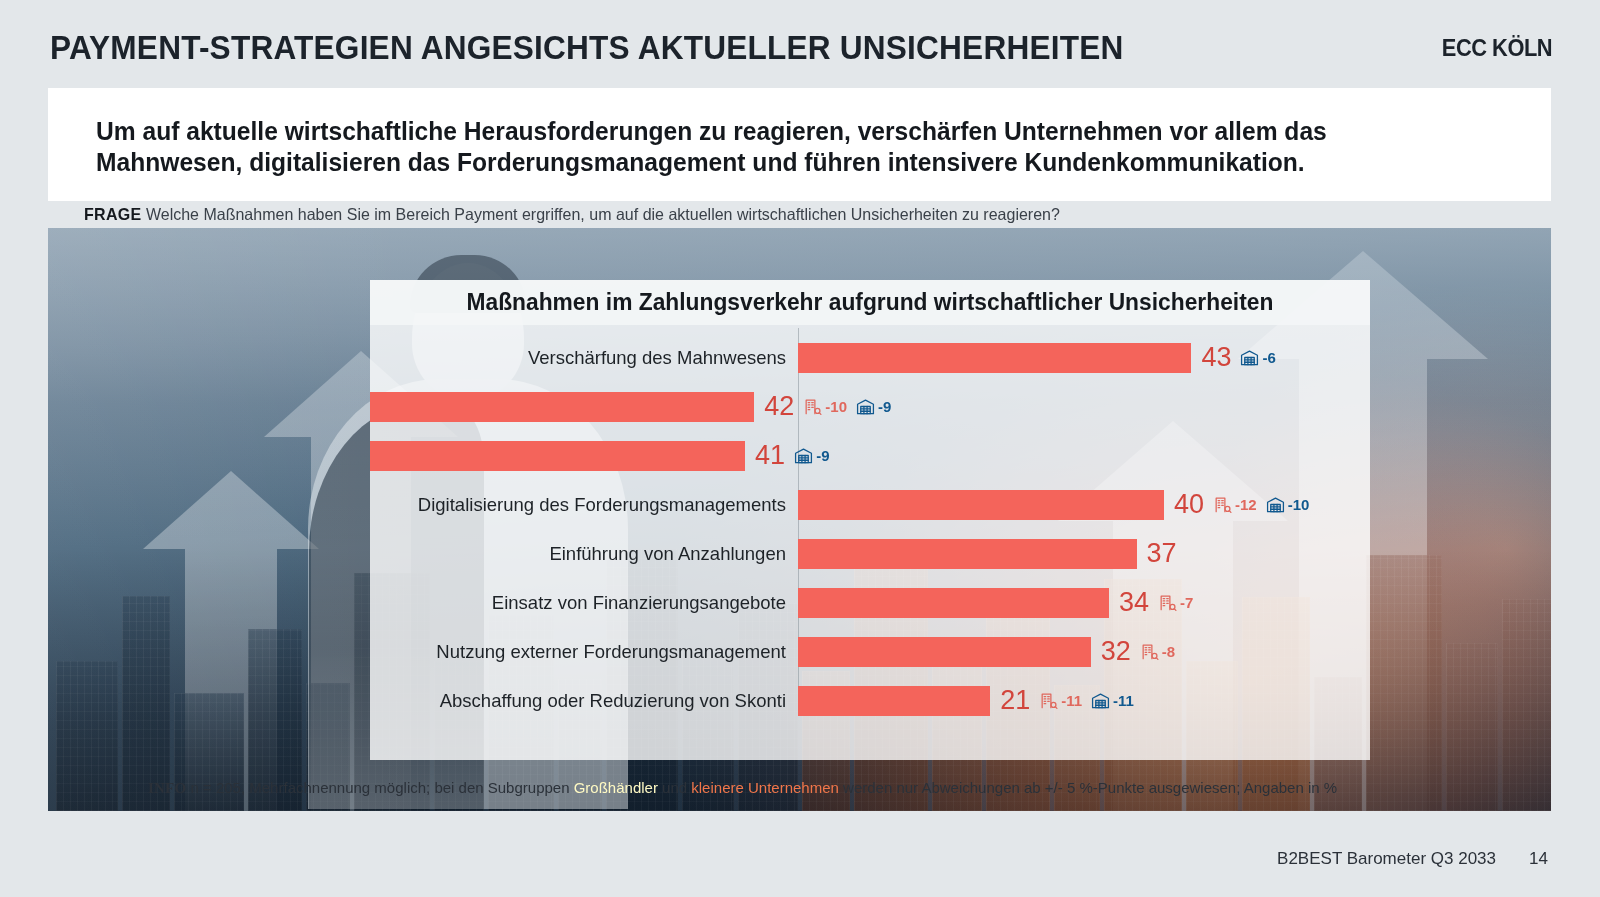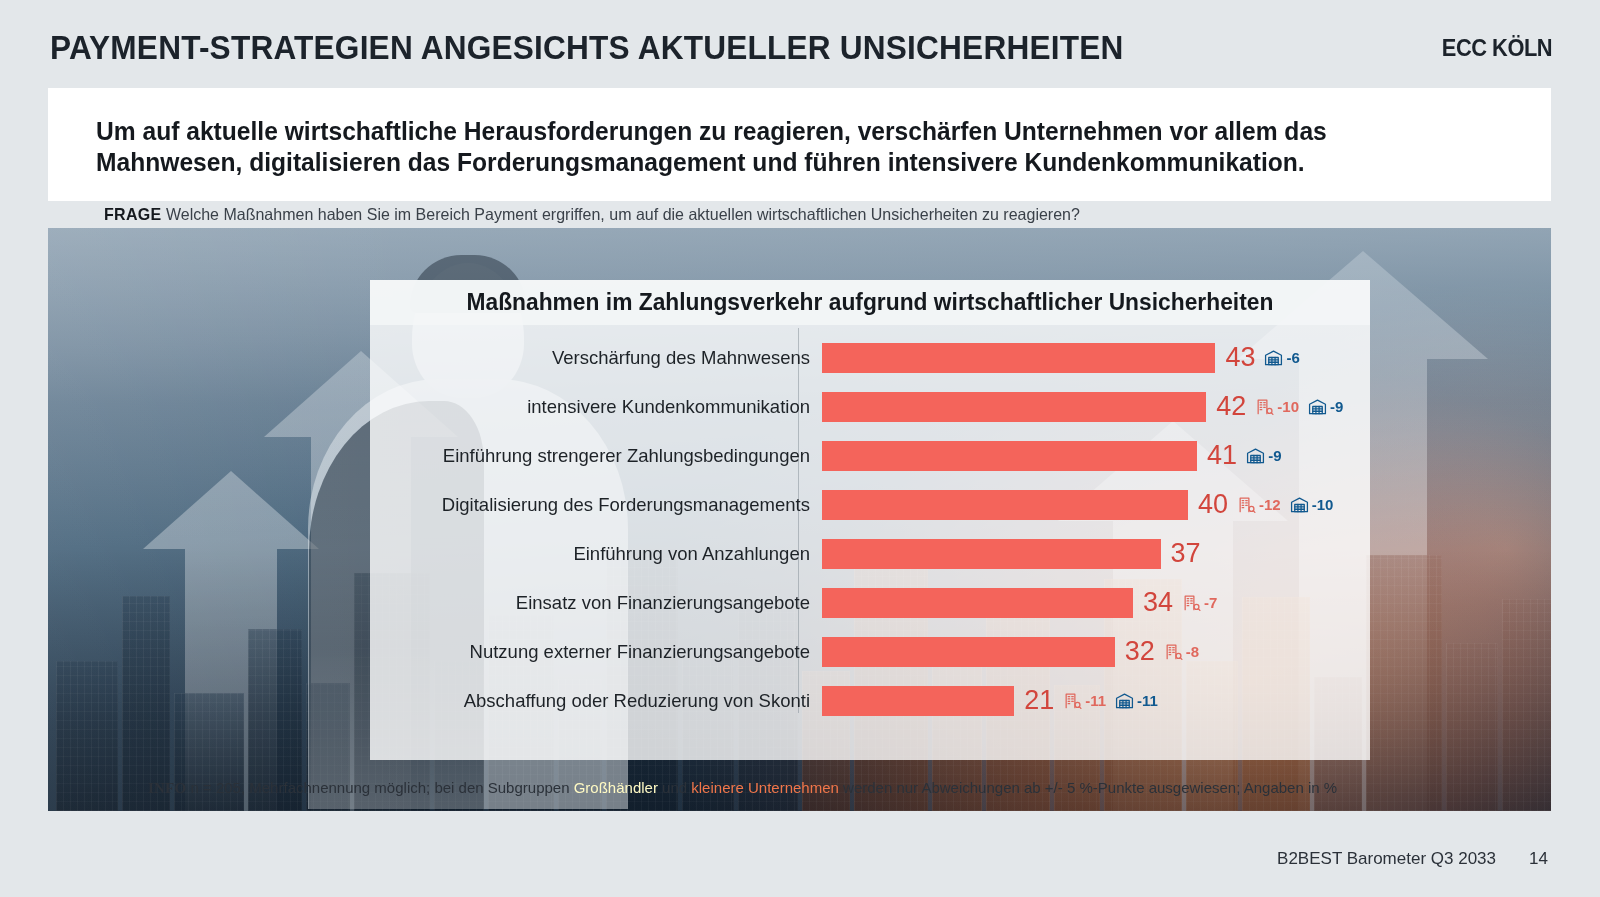--- a/index.html
+++ b/index.html
@@ -43,21 +43,21 @@
     font-weight:bold;
     font-size:25.5px;
     line-height:31px;
     color:#15191e;
     transform:scaleX(0.965);
     transform-origin:left top;
   }
 
   
   #question-band {
-    position:absolute; left:56px; top:201px; width:1503px; height:27px;
+    position:absolute; left:36px; top:201px; width:1503px; height:27px;
     background:#e3e7ea;
   }
   #question-text {
     position:absolute; left:48px; top:4px;
     font-family:"Liberation Sans Narrow","Liberation Sans", sans-serif;
     font-size:16.5px; color:#3a4149; white-space:nowrap;
     transform:scaleX(0.97); transform-origin:left top;
   }
   #question-text b { color:#15191e; font-weight:bold; letter-spacing:0.3px;}
 
@@ -157,21 +157,21 @@
     font-weight:bold; font-size:23.5px; color:#15191e;
     transform:scaleX(0.97);
     white-space:nowrap;
   }
 
   
   #chart-rows {
     position:absolute; left:322px; top:105px; width:1010px;
   }
   .chart-row {
-    position:relative; height:49px; display:flex; align-items:center;padding-left:24px;
+    position:relative; height:49px; display:flex; align-items:center;
   }
   .row-label {
     width:428px; text-align:right; padding-right:12px;
     font-size:18.5px; color:#1d2227;
     font-family:"Liberation Sans", sans-serif;
     white-space:nowrap;
   }
   .bar-wrap { position:relative; height:49px; flex:1; display:flex; align-items:center; }
   .bar {
     height:30px; background:#F4645B; border-radius:0;
@@ -360,21 +360,20 @@
                   <rect x="6" y="12" width="12" height="9"></rect>
                   <path d="M6 15h12M6 18h12M10 12v9M14 12v9"></path>
                 </svg>
               </span>
               <span class="dlabel" style="color: rgb(17, 89, 143);">-6</span>
             </span>
           </div>
         </div>
       </div>
       <div class="chart-row">
-        <div class="row-label">intensivere Kundenkommunikation</div>
         <div class="bar-wrap">
           <div class="bar" style="width: 384.255px; background: rgb(244, 100, 91);"></div>
           <div class="bar-value" style="color: rgb(210, 69, 60);">42</div>
           <div class="deltas">
             <span class="delta small">
               <span>
                 <svg width="19" height="19" viewBox="0 0 24 24" fill="none" stroke="#E0685D" stroke-width="1.6" stroke-linecap="round" stroke-linejoin="round">
                   <path d="M4 21V4h11v17"></path>
                   <path d="M6.5 7h2M11 7h2M6.5 10h2M11 10h2M6.5 13h2M11 13h2M6.5 16h2"></path>
                   <circle cx="18.3" cy="17.6" r="3.1"></circle>
@@ -390,21 +389,20 @@
                   <rect x="6" y="12" width="12" height="9"></rect>
                   <path d="M6 15h12M6 18h12M10 12v9M14 12v9"></path>
                 </svg>
               </span>
               <span class="dlabel" style="color: rgb(17, 89, 143);">-9</span>
             </span>
           </div>
         </div>
       </div>
       <div class="chart-row">
-        <div class="row-label">Einführung strengerer Zahlungsbedingungen</div>
         <div class="bar-wrap">
           <div class="bar" style="width: 375.106px; background: rgb(244, 100, 91);"></div>
           <div class="bar-value" style="color: rgb(210, 69, 60);">41</div>
           <div class="deltas">
             <span class="delta whole">
               <span>
                 <svg width="19" height="19" viewBox="0 0 24 24" fill="none" stroke="#11598F" stroke-width="1.6" stroke-linecap="round" stroke-linejoin="round">
                   <path d="M2 9.2 12 4l10 5.2V21H2z"></path>
                   <rect x="6" y="12" width="12" height="9"></rect>
                   <path d="M6 15h12M6 18h12M10 12v9M14 12v9"></path>
@@ -466,21 +464,21 @@
                   <circle cx="18.3" cy="17.6" r="3.1"></circle>
                   <path d="M20.6 19.9 22.6 22"></path>
                 </svg>
               </span>
               <span class="dlabel" style="color: rgb(224, 104, 93);">-7</span>
             </span>
           </div>
         </div>
       </div>
       <div class="chart-row">
-        <div class="row-label">Nutzung externer Finanzierungsangebote</div>
+        <div class="row-label">Nutzung externer Forderungsmanagement</div>
         <div class="bar-wrap">
           <div class="bar" style="width: 292.766px; background: rgb(244, 100, 91);"></div>
           <div class="bar-value" style="color: rgb(210, 69, 60);">32</div>
           <div class="deltas">
             <span class="delta small">
               <span>
                 <svg width="19" height="19" viewBox="0 0 24 24" fill="none" stroke="#E0685D" stroke-width="1.6" stroke-linecap="round" stroke-linejoin="round">
                   <path d="M4 21V4h11v17"></path>
                   <path d="M6.5 7h2M11 7h2M6.5 10h2M11 10h2M6.5 13h2M11 13h2M6.5 16h2"></path>
                   <circle cx="18.3" cy="17.6" r="3.1"></circle>

